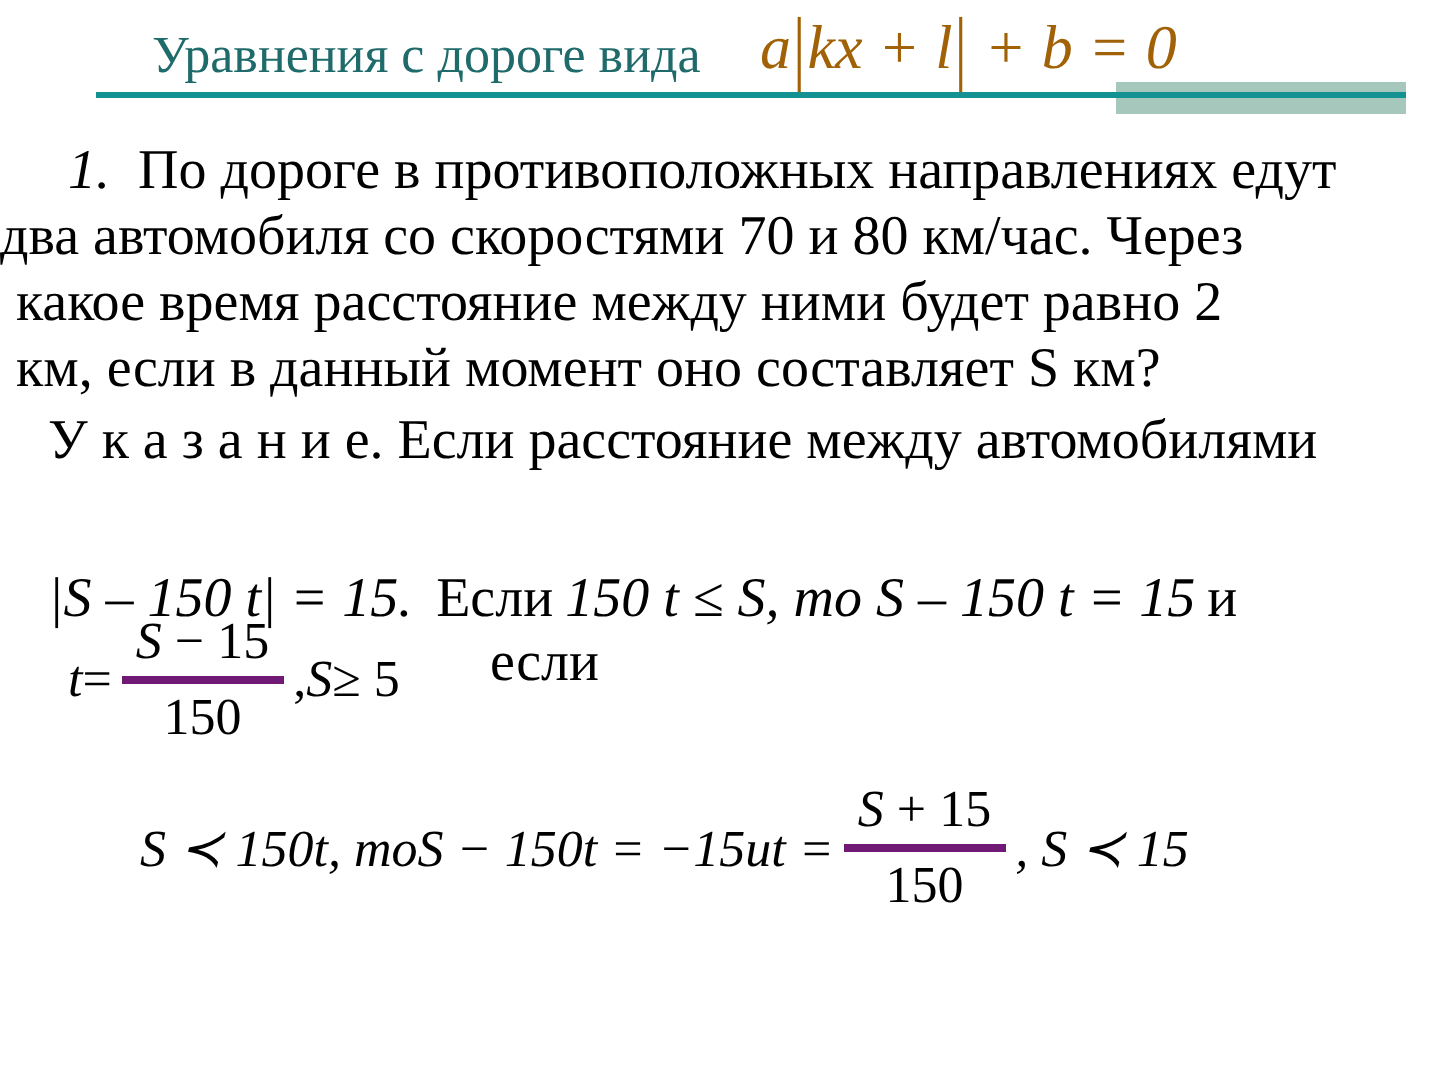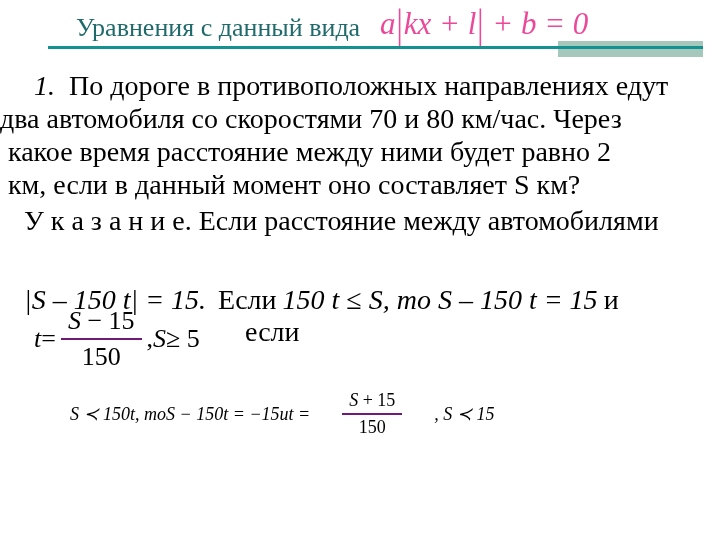--- a/index.html
+++ b/index.html
@@ -11,21 +11,21 @@
   }
   .slide { position: relative; width: 720px; height: 540px; overflow: hidden; background:#fff; }
 
   
   .title-text {
     position: absolute; left: 76px; top: 13px;
     font-size: 26px; color: #1f6a6a; white-space: nowrap;
   }
   .title-formula {
     position: absolute; left: 380px; top: 6px;
-    font-size: 31px; white-space: nowrap; color:#ec4899;
+    font-size: 31px; white-space: nowrap; color:#a16207;
   }
   .it { font-style: italic; }
   .up { font-style: normal; }
   .abar { display: inline-block; transform: scaleY(1.35); font-style: normal; margin: 0 1px; }
   .accent-band {
     position: absolute; left: 558px; top: 41px; width: 145px; height: 16px;
     background: #a6c8bc;
   }
   .title-rule {
     position: absolute; left: 48px; top: 46px; width: 655px; height: 3px;
@@ -42,43 +42,43 @@
   .l4 { left: 8px;  top: 169px; }
   .l5 { left: 24px; top: 205px; }
   .l6 { left: 7px;  top: 238px; }
   .l7 { left: 24px; top: 284px; }
   .num-label { font-style: italic; margin-right: 14px; }
   .w-esli { margin-left: 12px; margin-right: 6px; }
   .w-i { margin-left: 6px; }
 
   
   .frac { display: inline-block; text-align: center; vertical-align: middle; margin: 0 5px; }
-  .frac .fnum { display: block; border-bottom: 2px solid #701a75; padding: 0 7px 2px 7px; text-align: center; }
+  .frac .fnum { display: block; border-bottom: 4px solid #701a75; padding: 0 7px 2px 7px; text-align: center; }
   .frac .fden { display: block; padding-top: 2px; font-family: Liberation Serif, serif; }
 
   .sol1 {
     position: absolute; left: 34px; top: 306px;
     display: flex; align-items: center;
     font-size: 26px; white-space: nowrap;
   }
   .sol1-word {
     position: absolute; left: 245px; top: 316px; font-size: 28px;
   }
   .sol2 {
     position: absolute; left: 70px; top: 390px;
     display: flex; align-items: center;
-    font-size: 18px; white-space: nowrap; gap: 27px;
+    font-size: 26px; white-space: nowrap;
   }
 </style>
 </head>
 <body>
 
 <div class="slide">
 
-  <div class="title-text">Уравнения с данный вида</div>
+  <div class="title-text">Уравнения с дороге вида</div>
   <div class="title-formula">
     <span class="it">a</span><span class="abar">|</span><span class="it">kx + l</span><span class="abar">|</span><span class="it"> + b = 0</span>
   </div>
   <div class="accent-band"></div>
   <div class="title-rule"></div>
 
   <div class="body-line l1">
     <span class="num-label">1.</span><span>По дороге в противоположных направлениях едут</span>
   </div>
   <div class="body-line l2">два автомобиля со скоростями 70 и 80 км/час. Через</div>

